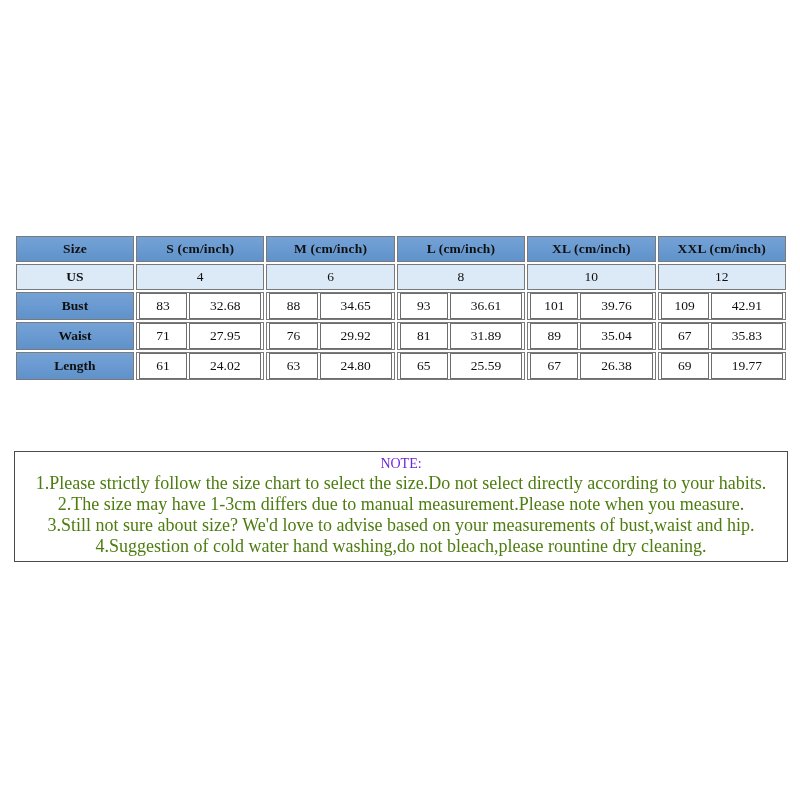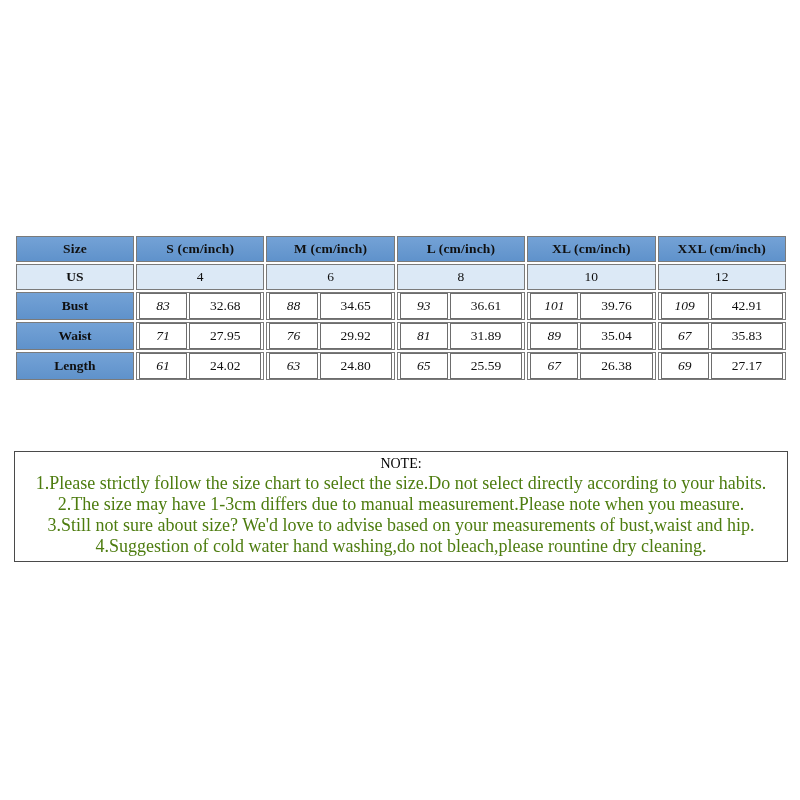--- a/index.html
+++ b/index.html
@@ -78,21 +78,21 @@
     border-collapse: separate;
     border-spacing: 2px 0;
     table-layout: fixed;
   }
   table.split td {
     height: 26px;
     border: 1px solid #6d6d6d;
     background: #ffffff;
     font-size: 13.5px;
   }
-  table.split td.cm   { width: 40%; font-style: italic; }
+  table.split td.cm   { width: 40%; }
   table.split td.inch { width: 60%; margin-left: 40px; }
 
   td.splitwrap {
     padding: 0;
     border: none;
     background: transparent;
   }
 
   
   #note-box {
@@ -101,21 +101,21 @@
     top: 451px;
     width: 774px;
     height: 111px;
     box-sizing: border-box;
     border: 1px solid #4a4a4a;
     background: #ffffff;
     text-align: center;
     padding-top: 2px;
   }
   #note-title {
-    color: #000000;
+    color: #6d28d9;
     font-size: 14px;
     line-height: 19px;
     font-family: "Liberation Serif", "DejaVu Serif", serif;
   }
   .note-line {
     font-size: 18px;
     line-height: 21px;
     color: #4d7c0f;
     white-space: nowrap;
   }
@@ -295,21 +295,21 @@
             <td class="inch">26.38</td>
           </tr>
               </tbody>
             </table>
         </td>
         <td class="splitwrap">
           <table class="split">
               <tbody>
                 <tr>
             <td class="cm">69</td>
-            <td class="inch">27.17</td>
+            <td class="inch">19.77</td>
           </tr>
               </tbody>
             </table>
         </td>
       </tr>
 
     </tbody>
   </table>
 </div>
 

